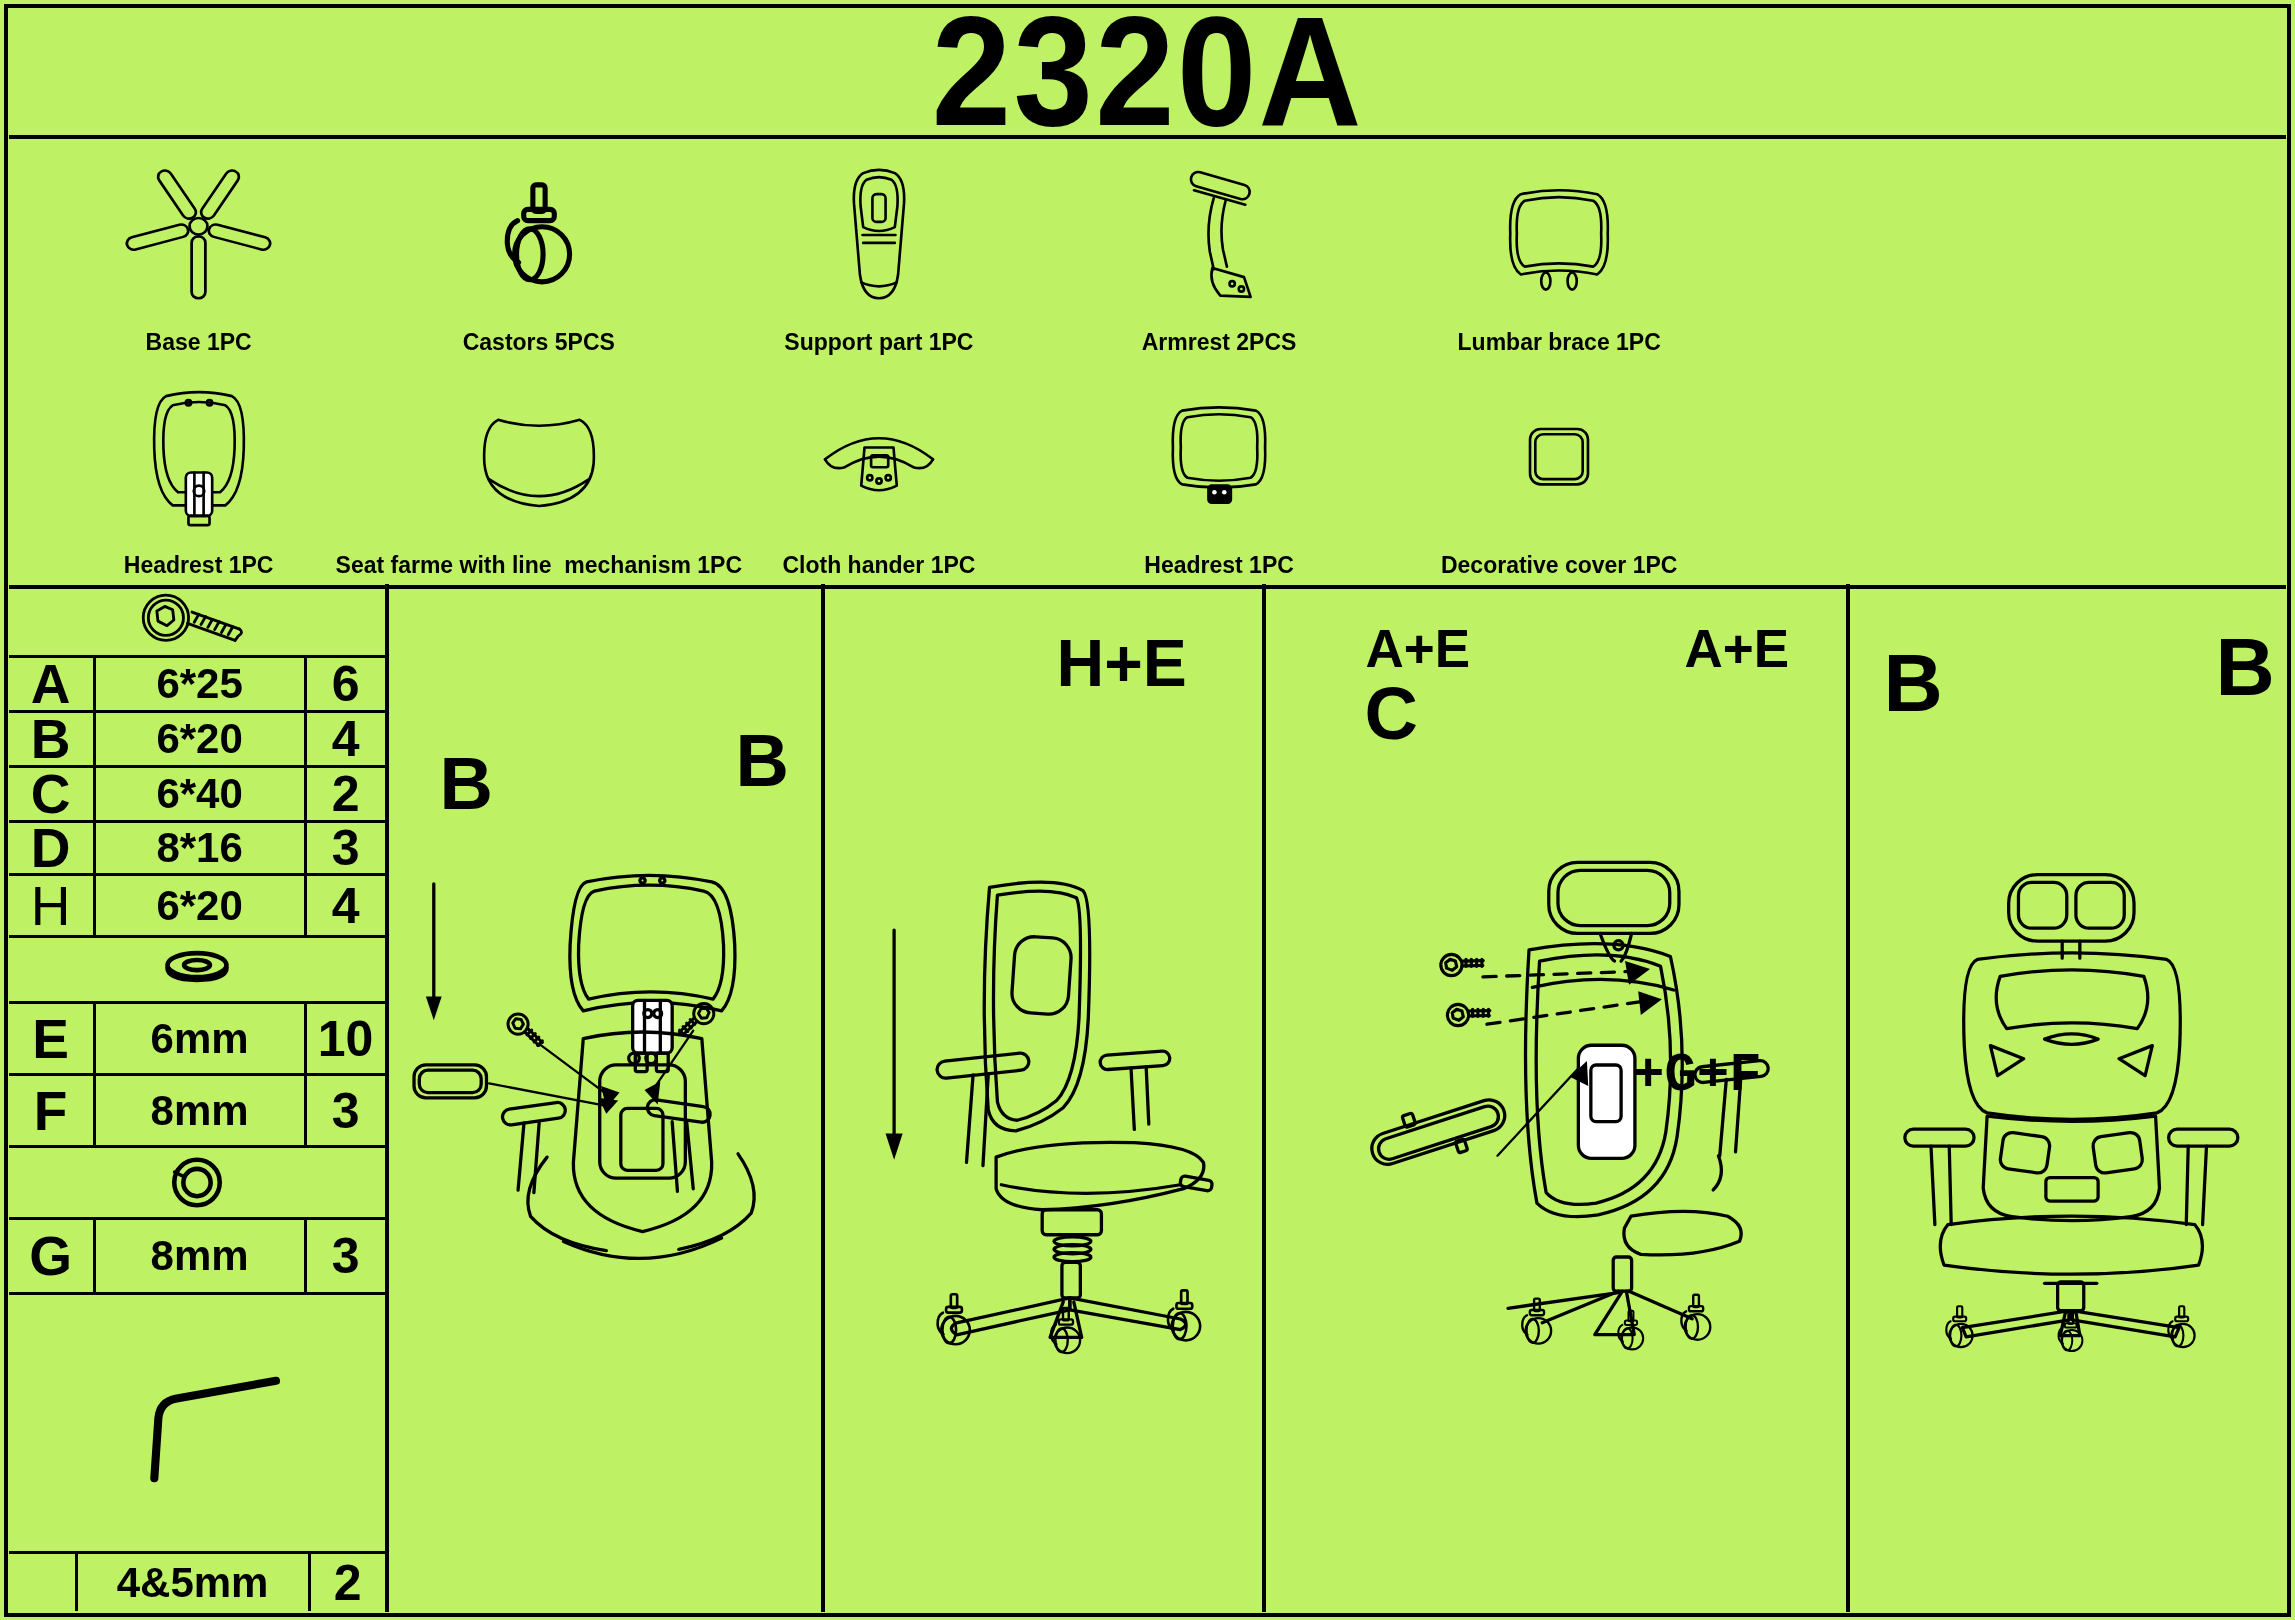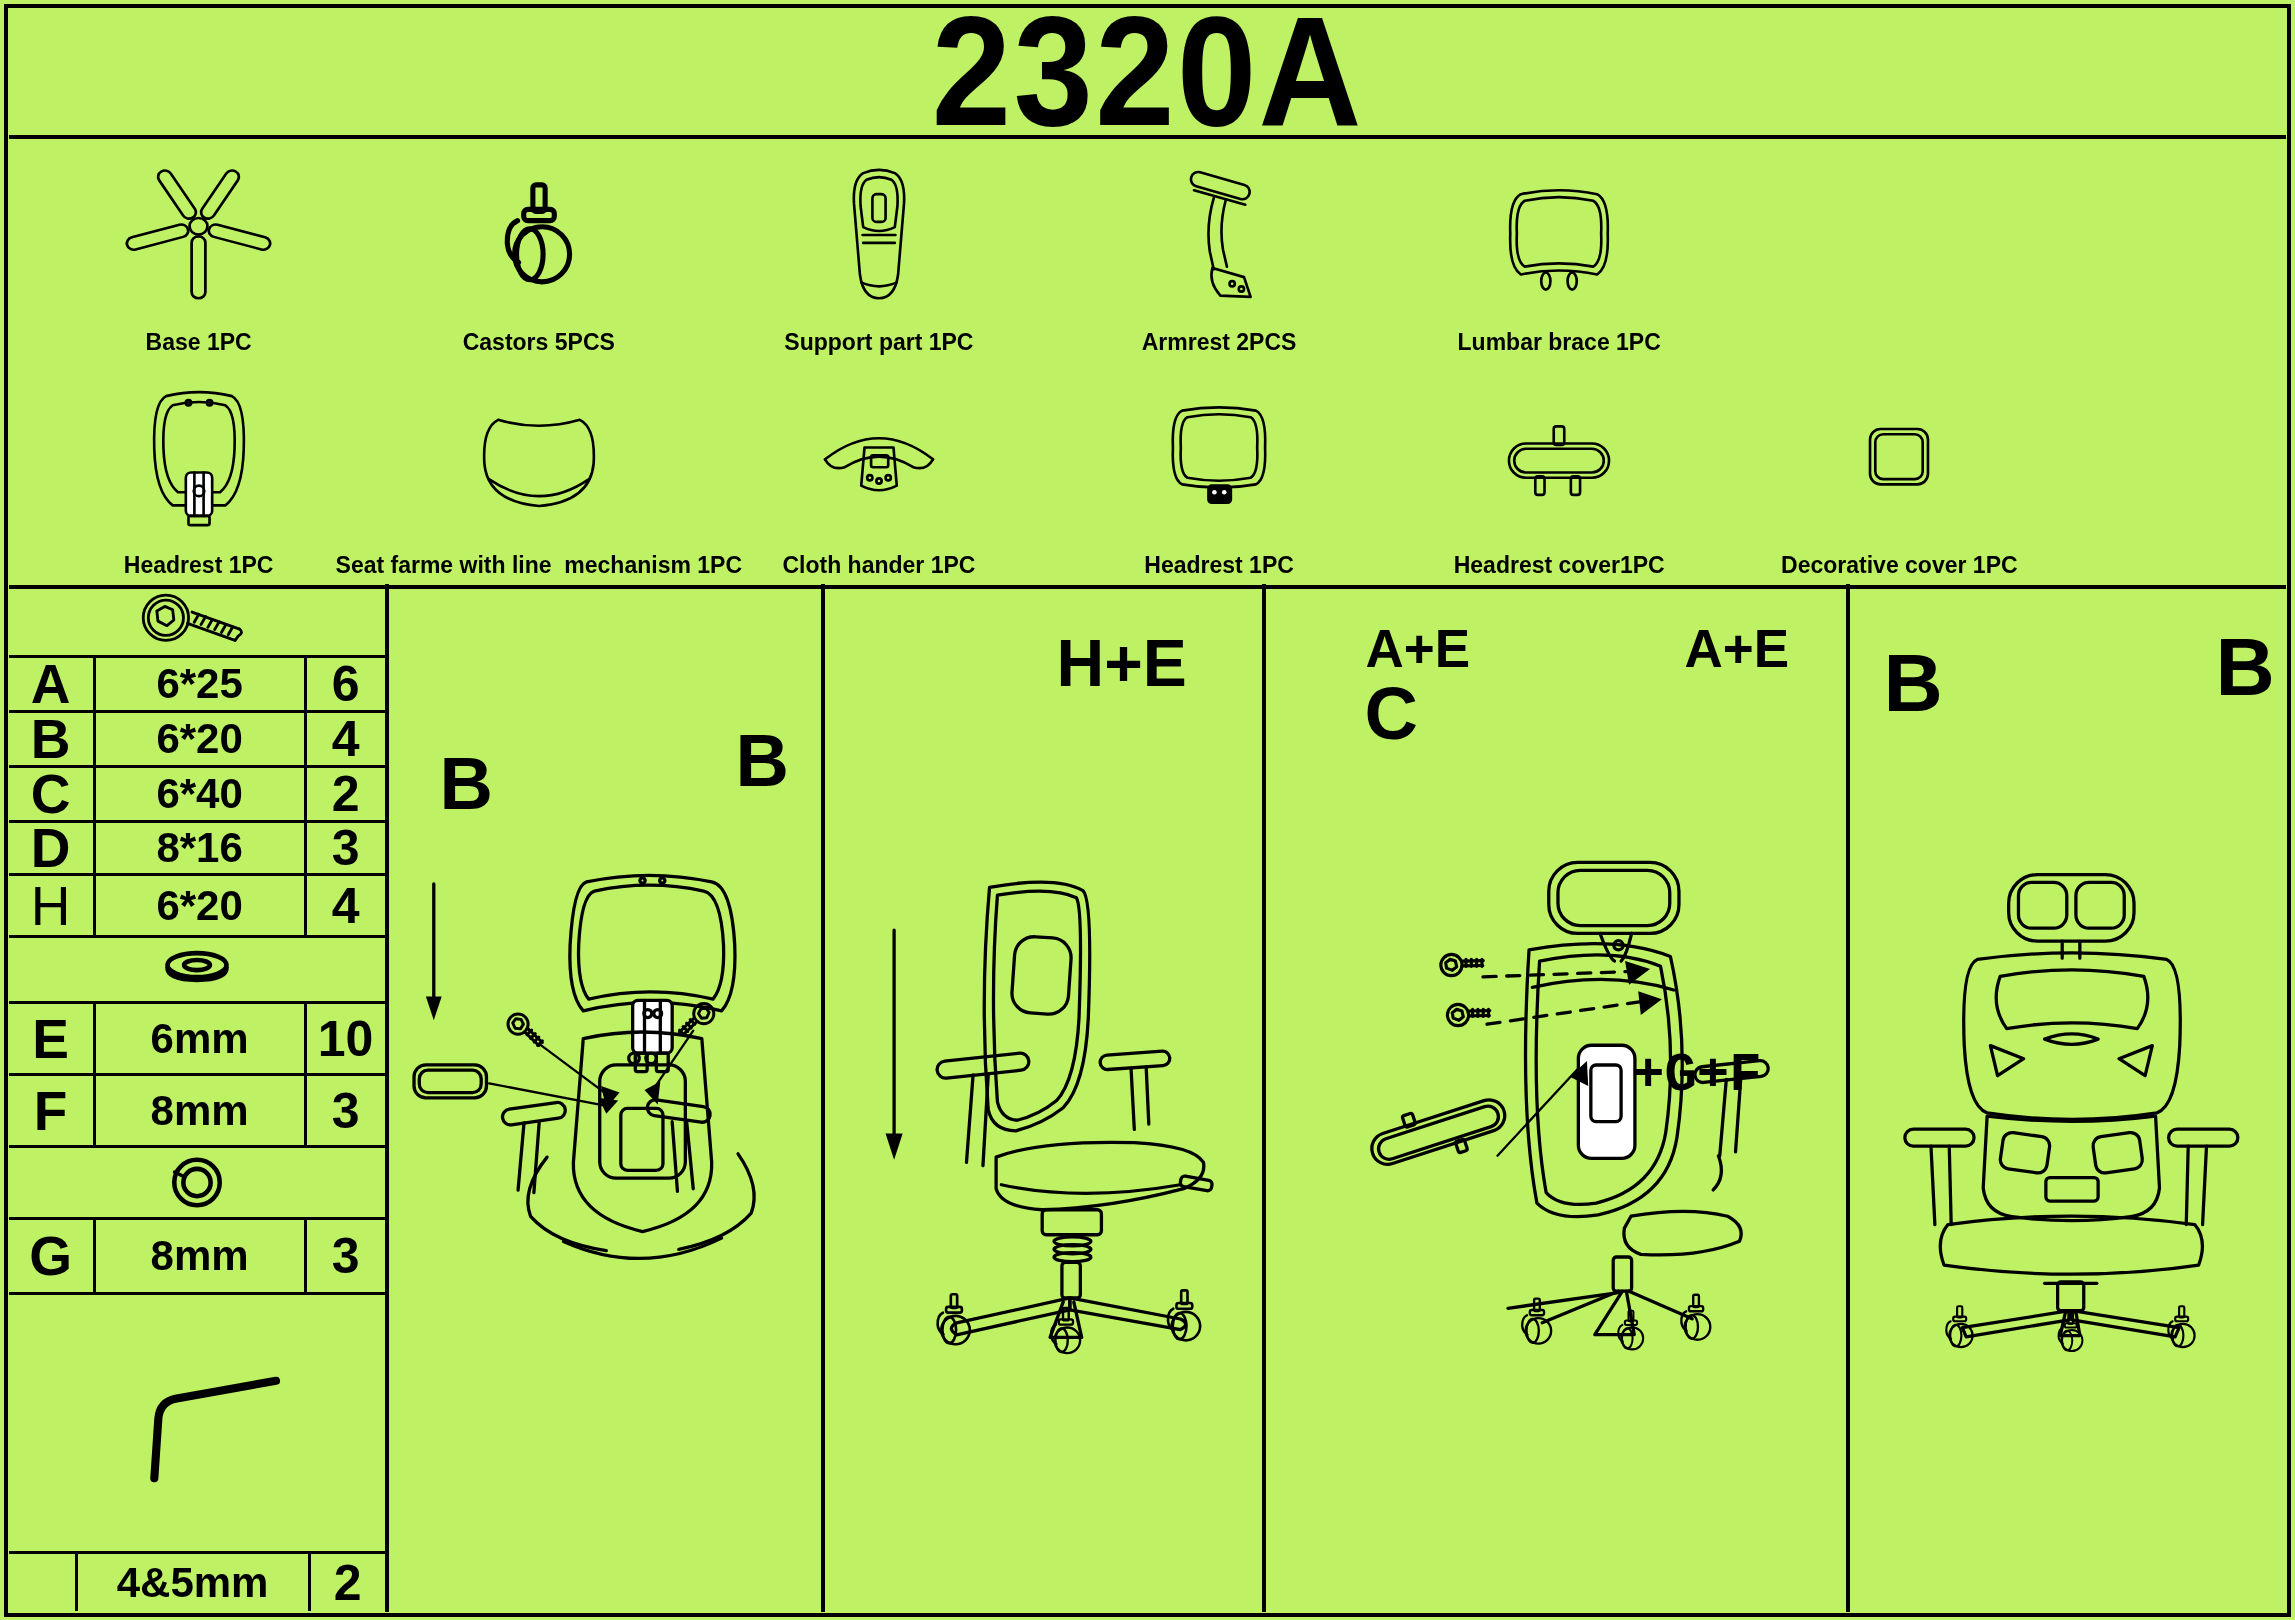--- a/index.html
+++ b/index.html
@@ -254,34 +254,20 @@
               <path d="M72,58 Q120,49 168,58 Q180,65 178,104 Q180,143 168,150 Q120,159 72,150 Q60,143 62,104 Q60,65 72,58 Z"></path>
               <rect x="104" y="162" width="34" height="26" rx="5" fill="#000"></rect>
               <circle cx="113" cy="172" r="3.5" fill="#fff" stroke="none"></circle>
               <circle cx="128" cy="172" r="3.5" fill="#fff" stroke="none"></circle>
             </g>
           </svg>
         </div>
         <div class="plabel">Headrest 1PC</div>
       </div>
 
-      <div class="part">
-        <div class="picon">
-          <svg viewBox="0 0 240 240" width="158" height="158">
-            <g class="s4">
-              <rect x="44" y="98" width="152" height="52" rx="26"></rect>
-              <rect x="52" y="106" width="136" height="36" rx="18"></rect>
-              <rect x="112" y="72" width="16" height="28" rx="4"></rect>
-              <rect x="84" y="148" width="14" height="28" rx="4"></rect>
-              <rect x="138" y="148" width="14" height="28" rx="4"></rect>
-            </g>
-          </svg>
-        </div>
-        <div class="plabel">Headrest cover1PC</div>
-      </div>
 
       <div class="part">
         <div class="picon">
           <svg viewBox="0 0 240 240" width="158" height="158">
             <g class="s4">
               <rect x="76" y="76" width="88" height="84" rx="16"></rect>
               <rect x="84" y="84" width="72" height="68" rx="12"></rect>
             </g>
           </svg>
         </div>

